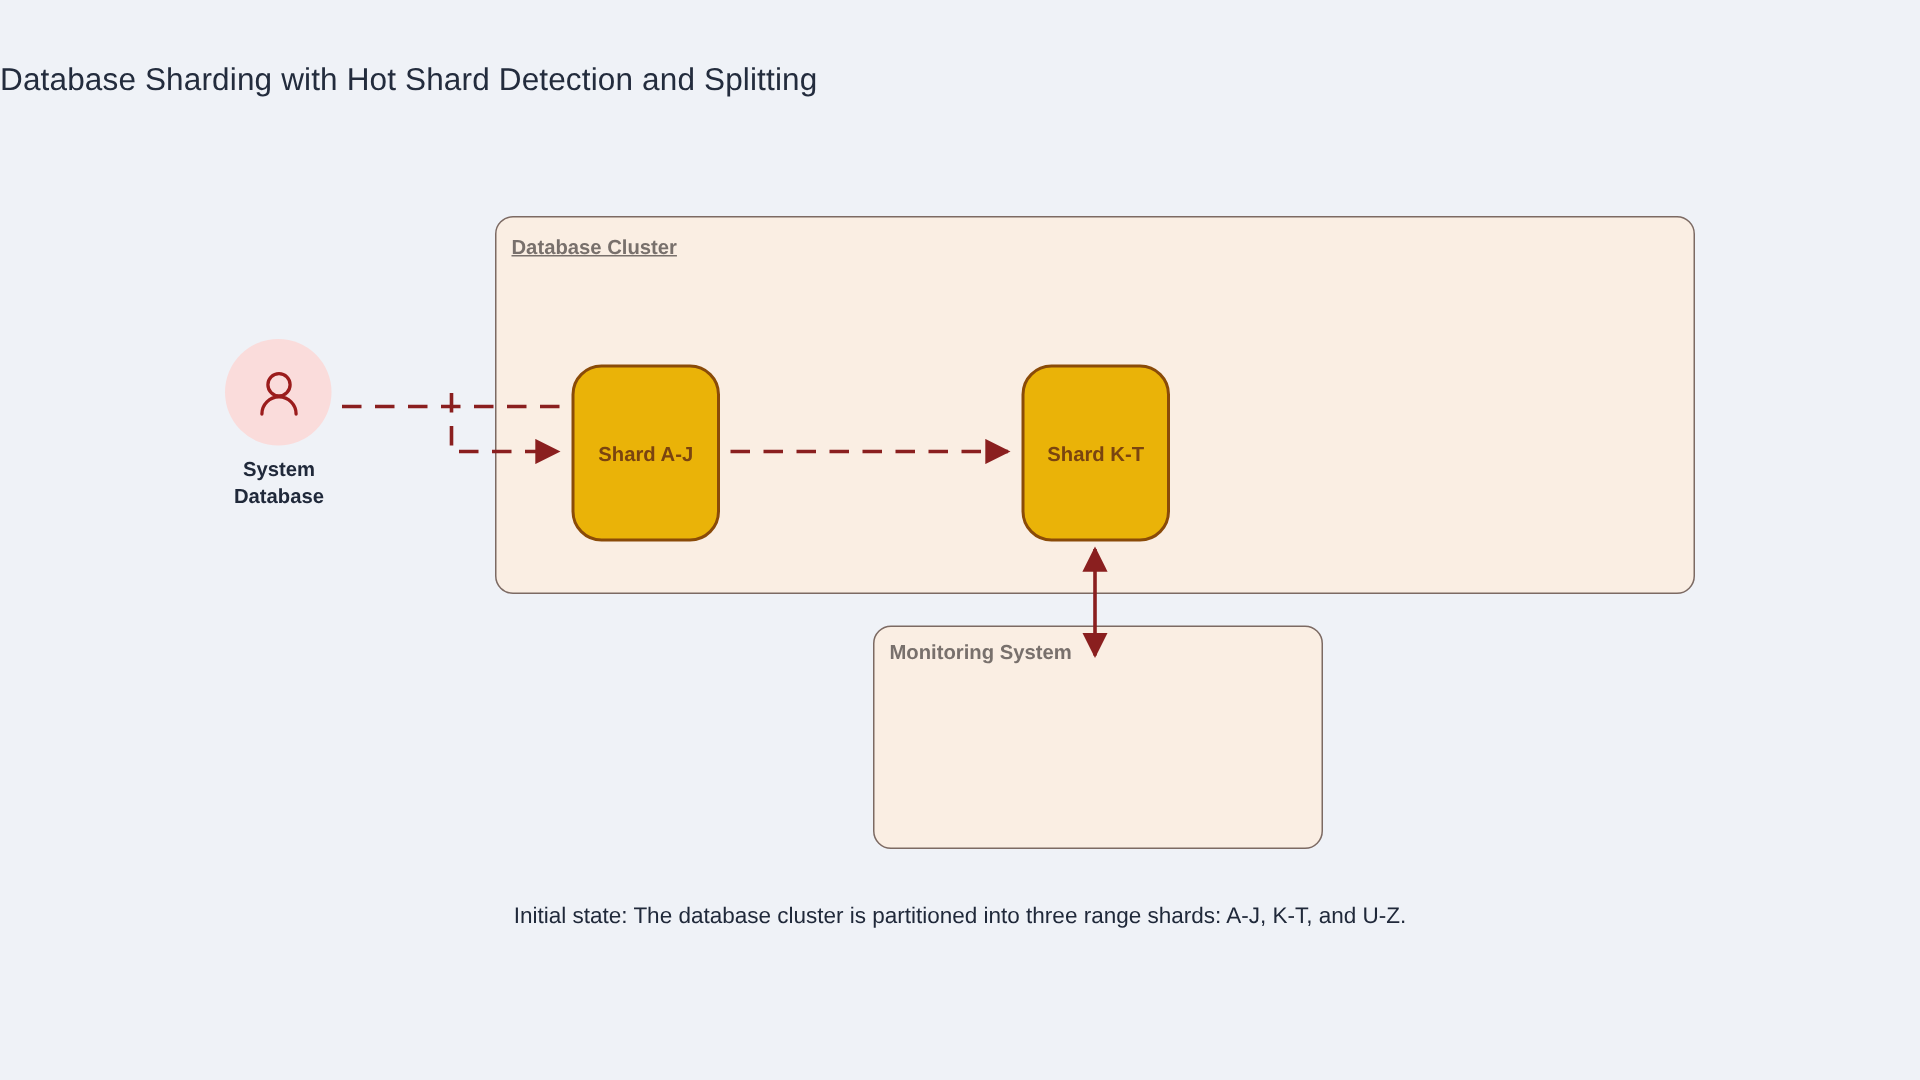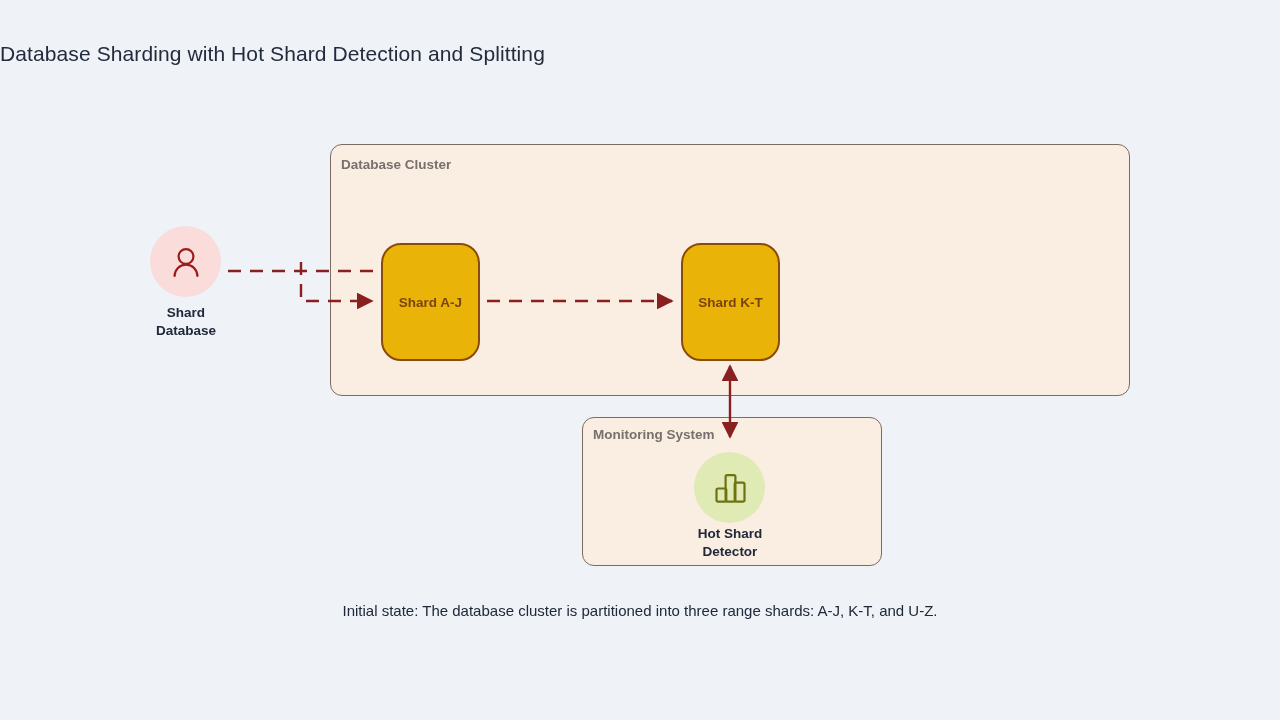--- a/index.html
+++ b/index.html
@@ -62,21 +62,21 @@
     width: 300px;
     height: 149px;
   }
   .group-label {
     position: absolute;
     font-size: 13.5px;
     font-weight: bold;
     color: #78706c;
     white-space: nowrap;
   }
-  #cluster-label { left: 341px; top: 157px; }
+  #cluster-label { left: 341px; top: 157px; text-decoration: underline; }
   #monitoring-label { left: 593px; top: 427px; }
 
   
   .shard-node {
     position: absolute;
     background: #eab308;
     border: 2px solid #8a4b08;
     border-radius: 20px;
     box-sizing: border-box;
     display: flex;
@@ -206,34 +206,21 @@
 
 
   <div id="write-traffic-node">
     <div id="write-traffic-circle">
       <svg width="40" height="40" viewBox="0 0 40 40">
         <circle cx="20" cy="14.5" r="7.4" fill="none" stroke="#9b1c1c" stroke-width="2.2"></circle>
         <path d="M 8.6 34 A 11.4 11.4 0 0 1 31.4 34" fill="none" stroke="#9b1c1c" stroke-width="2.2" stroke-linecap="round"></path>
       </svg>
     </div>
     <div id="write-traffic-label">
-      <div>Shard</div>
+      <div>System</div>
       <div>Database</div>
     </div>
   </div>
 
-  <div id="hot-shard-detector-node">
-    <div id="hot-shard-detector-circle">
-      <svg width="40" height="40" viewBox="0 0 40 40">
-        <rect x="6.5" y="20.5" width="9.8" height="13.2" rx="1.6" fill="none" stroke="#6f7210" stroke-width="2.2"></rect>
-        <rect x="15.6" y="7.2" width="9.8" height="26.5" rx="1.6" fill="none" stroke="#6f7210" stroke-width="2.2"></rect>
-        <rect x="24.7" y="14.6" width="9.8" height="19.1" rx="1.6" fill="none" stroke="#6f7210" stroke-width="2.2"></rect>
-      </svg>
-    </div>
-    <div id="hot-shard-detector-label">
-      <div>Hot Shard</div>
-      <div>Detector</div>
-    </div>
-  </div>
 
   <div class="diagram-caption">Initial state: The database cluster is partitioned into three range shards: A-J, K-T, and U-Z.</div>
 
 </div>
 
 </body></html>

